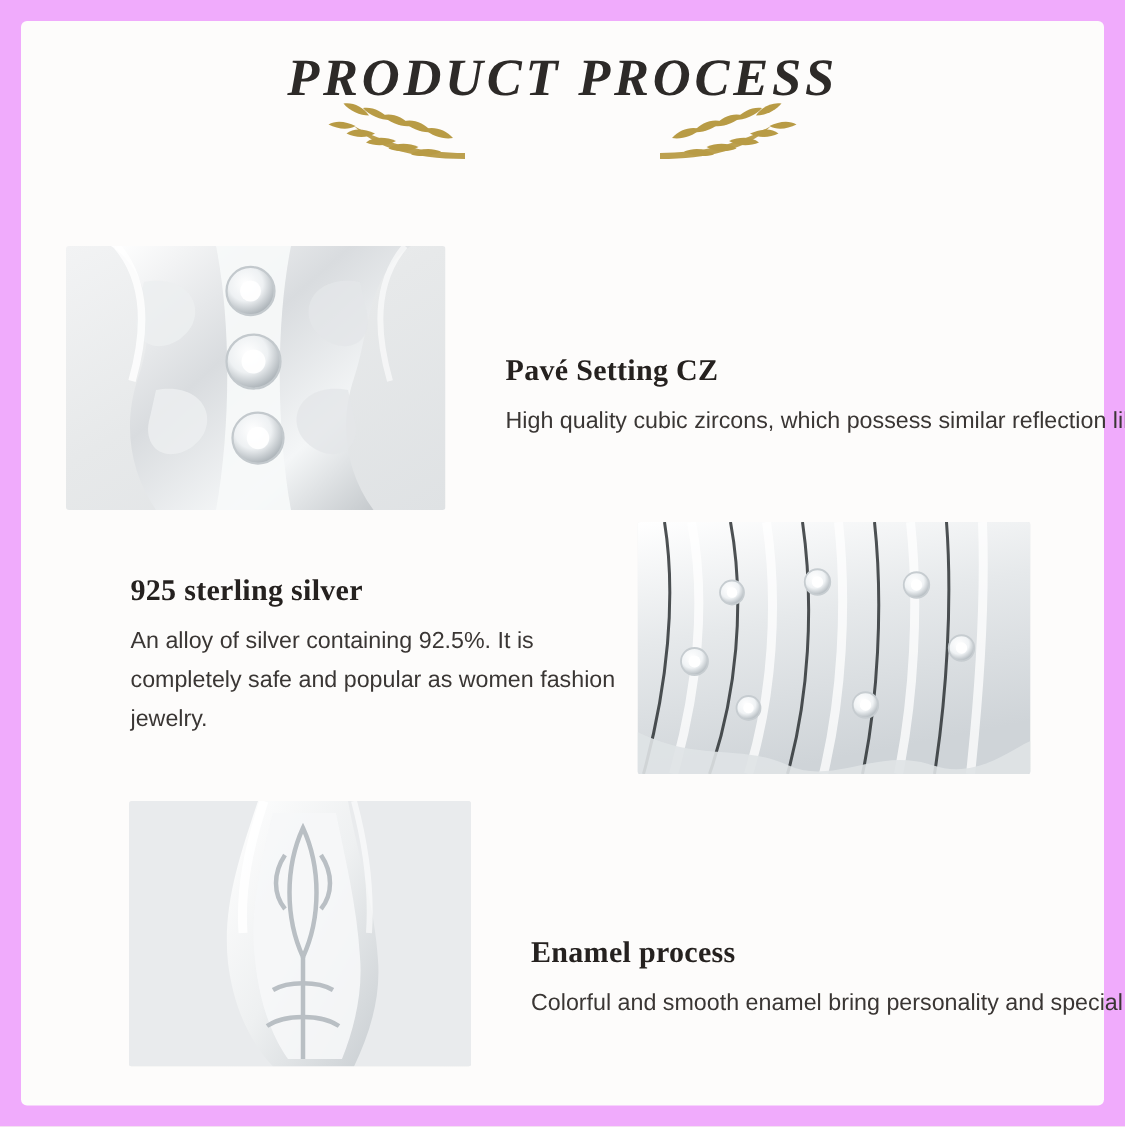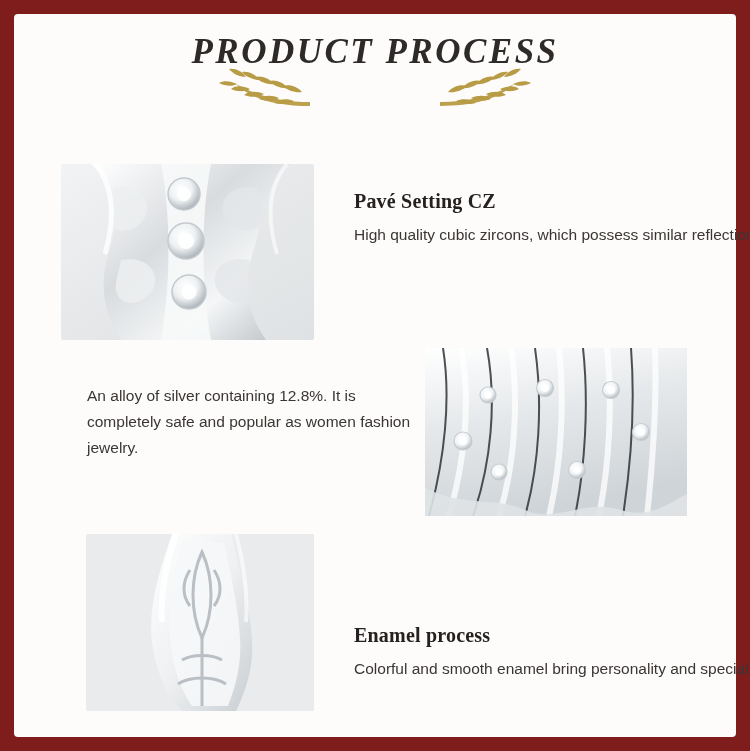--- a/index.html
+++ b/index.html
@@ -12,21 +12,21 @@
     height: 751px;
     background: #efe9e3;
     font-family: "Liberation Sans", sans-serif;
     overflow: hidden;
   }
 
   .page {
     position: relative;
     width: 750px;
     height: 751px;
-    background: #7f1d1d;
+    background: #f0abfc;
   }
 
   .inner-card {
     position: absolute;
     left: 14px;
     top: 14px;
     width: 722px;
     height: 723px;
     background: #fdfcfb;
     border-radius: 4px;
@@ -88,21 +88,21 @@
   }
   .block-body {
     font-family: "Liberation Sans", sans-serif;
     font-size: 15.5px;
     line-height: 26px;
     color: #3a3634;
     margin: 0;
   }
 
   
-  #row1 { left: 47px; top: 150px; }
+  #row1 { left: 30px; top: 150px; align-items: center; }
   #row1 .photo { width: 253px; height: 176px; }
   #row1 .text-block { margin-left: 40px; padding-top: 26px; }
 
   
   #row2 { left: 73px; top: 334px; }
   #row2 .text-block { width: 330px; padding-top: 35px; }
   #row2 .photo { width: 262px; height: 168px; margin-left: 8px; }
 
   
   #row3 { left: 72px; top: 520px; align-items: center; }
@@ -203,21 +203,22 @@
         </svg>
       </div>
       <div class="text-block">
         <h3 class="block-title">Pavé Setting CZ</h3>
         <p class="block-body">High quality cubic zircons, which possess similar reflection like diamonds, are inlaid to bright your beauty.</p>
       </div>
     </div>
 
     <div class="row" id="row2">
       <div class="text-block">
-        <p class="block-body">An alloy of silver containing 12.8%. It is completely safe and popular as women fashion jewelry.</p>
+        <h3 class="block-title">925 sterling silver</h3>
+        <p class="block-body">An alloy of silver containing 92.5%. It is completely safe and popular as women fashion jewelry.</p>
       </div>
       <div class="photo">
         <div class="ph-bg"></div>
         <svg class="ph-svg" viewBox="0 0 262 168" preserveAspectRatio="none">
           <defs>
             <linearGradient id="sil2" x1="0" y1="0" x2="0.3" y2="1">
               <stop offset="0%" stop-color="#ffffff"></stop>
               <stop offset="45%" stop-color="#e6e9eb"></stop>
               <stop offset="100%" stop-color="#cfd4d8"></stop>
             </linearGradient>

